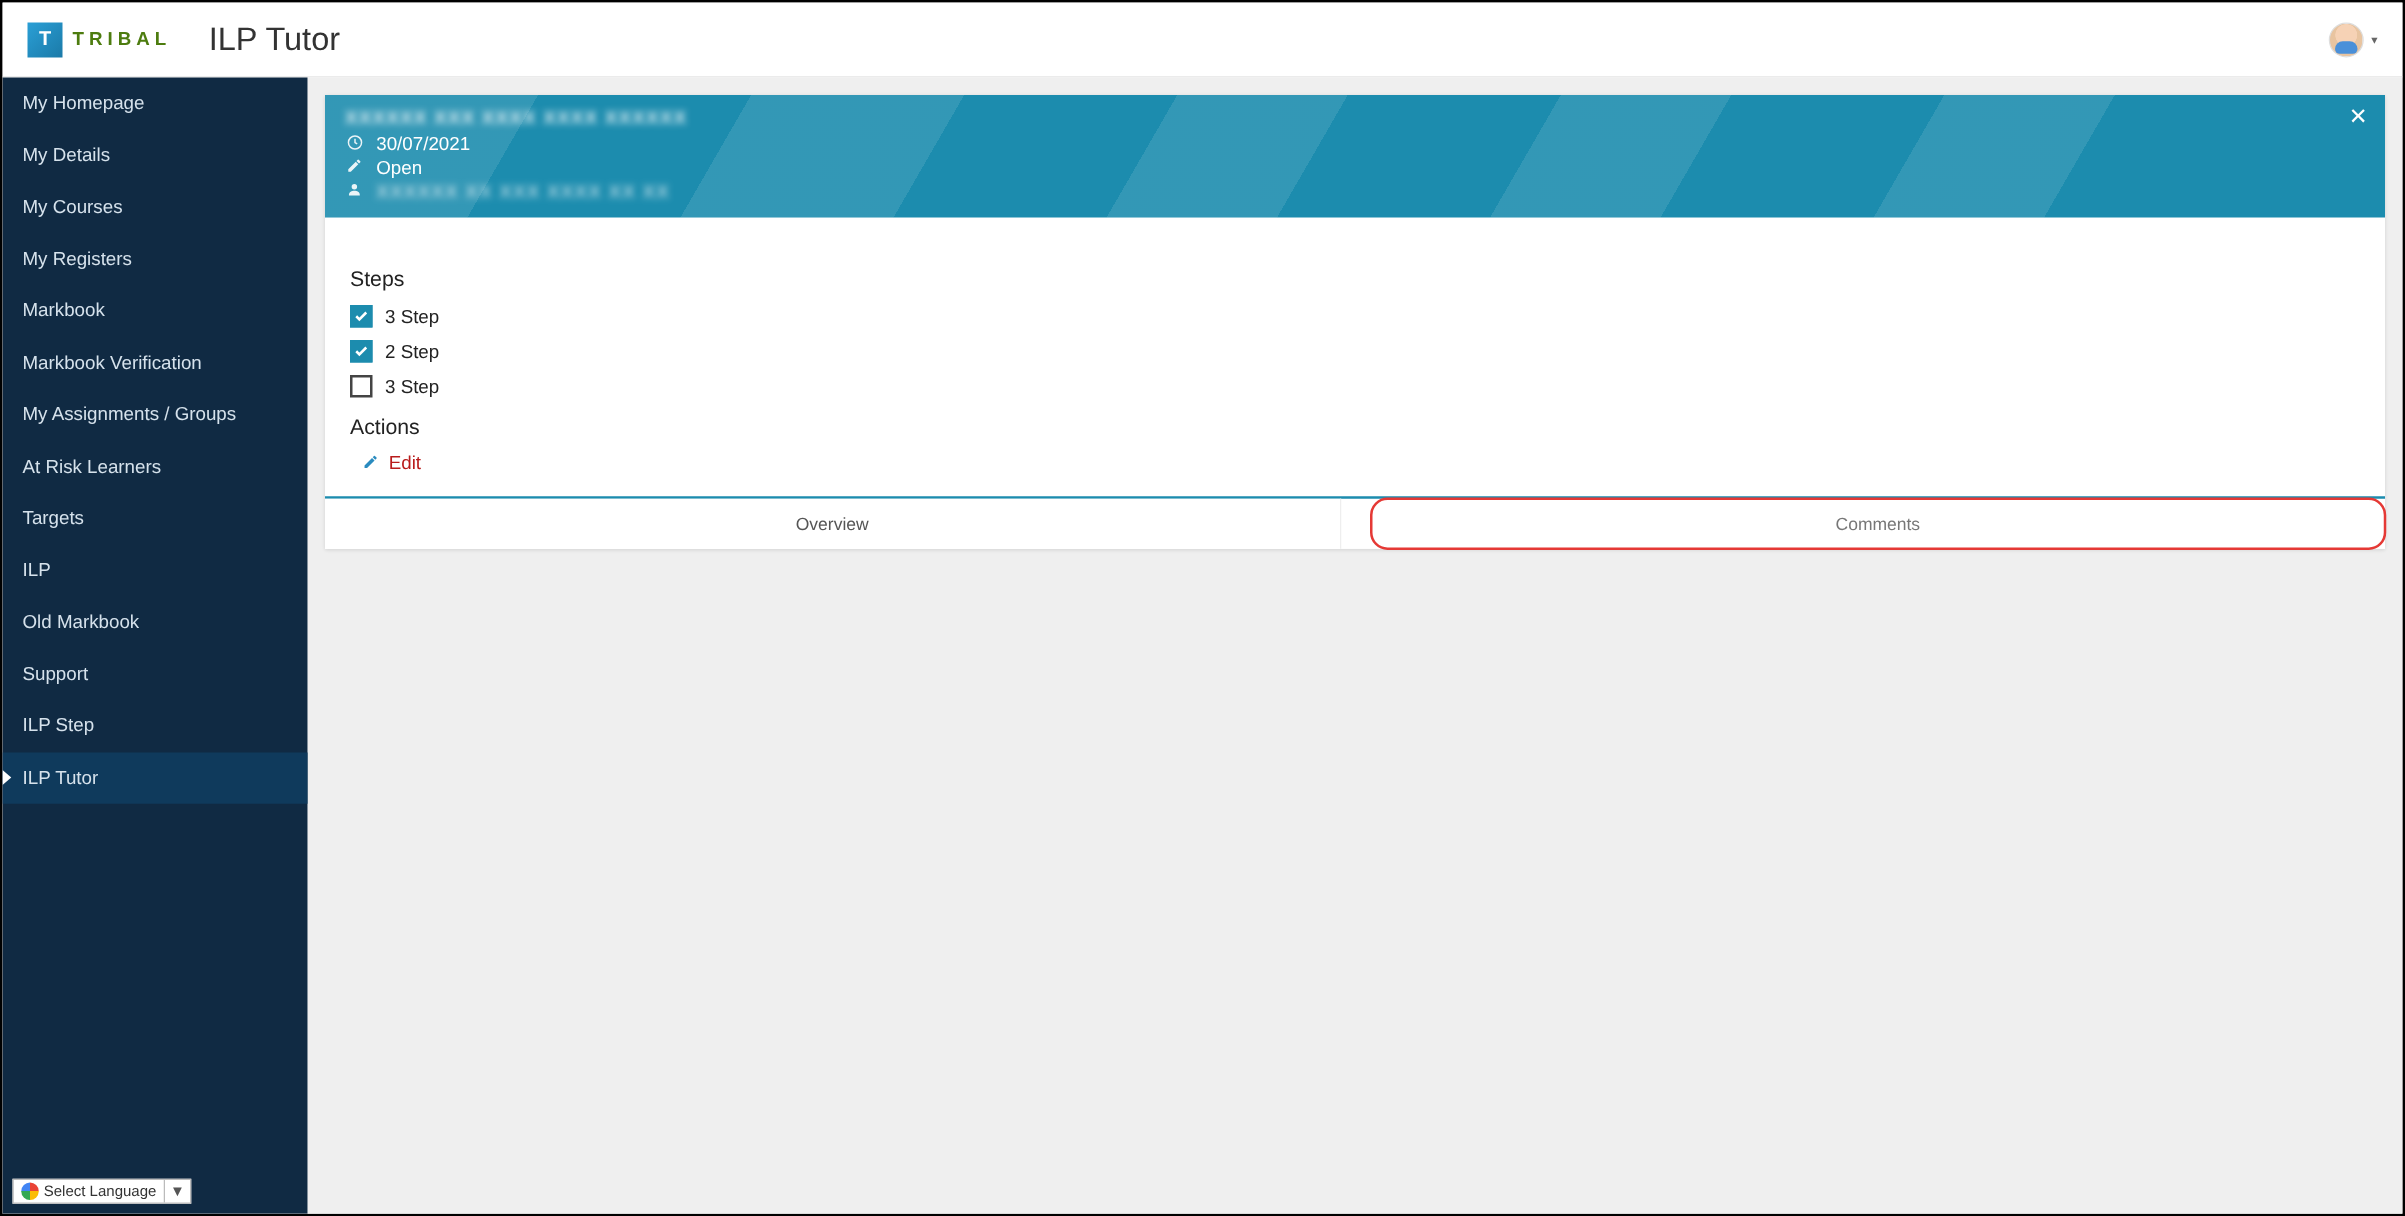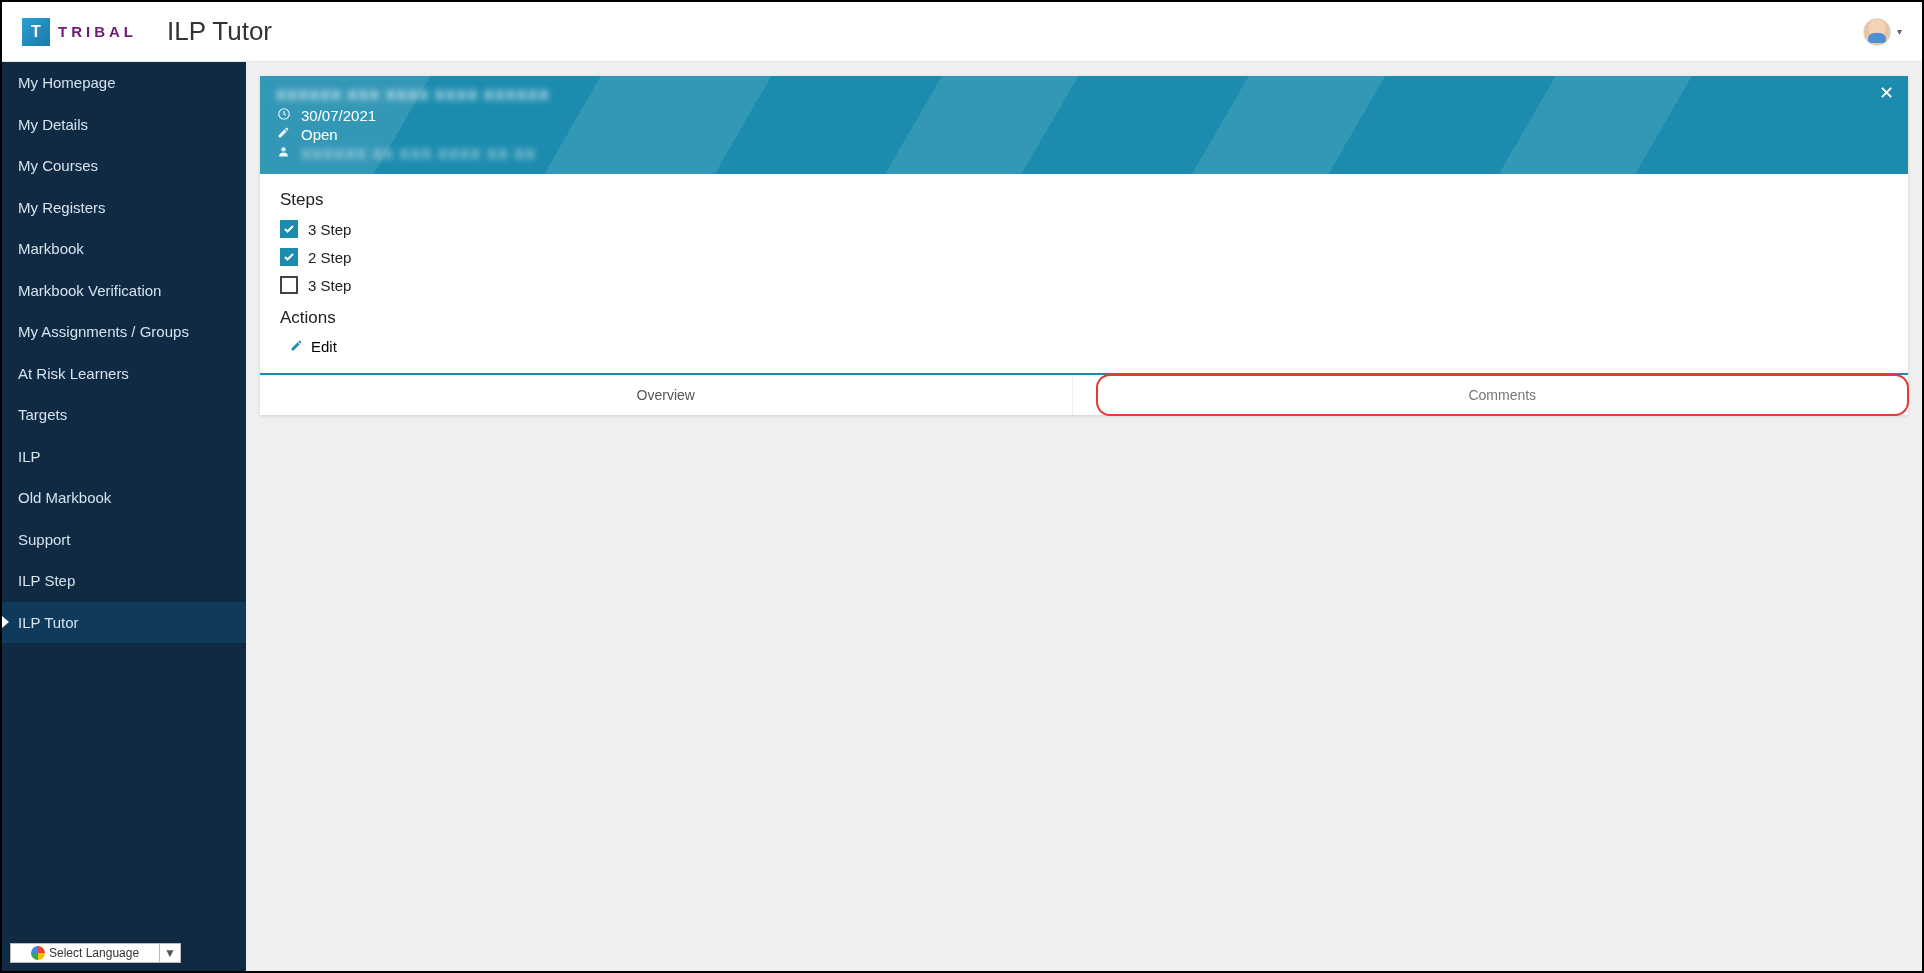--- a/index.html
+++ b/index.html
@@ -21,21 +21,21 @@
       border-bottom: 1px solid #e5e5e5;
     }
     .logo-wrap { display: flex; align-items: center; gap: 8px; }
     .logo-sq {
       width: 28px; height: 28px;
       background: linear-gradient(135deg, #2a9fd6, #1b7aa8);
       color: #fff; font-weight: 700;
       display: flex; align-items: center; justify-content: center;
       font-size: 16px;
     }
-    .logo-text { letter-spacing: 4px; font-size: 15px; color: #701a75; font-weight: 600; }
+    .logo-text { letter-spacing: 4px; font-size: 15px; color: #4d7c0f; font-weight: 600; }
     .page-title { margin-left: 30px; font-size: 26px; color: #333; font-weight: 400; }
     .header-right { margin-left: auto; display: flex; align-items: center; gap: 6px; }
     .avatar {
       width: 28px; height: 28px; border-radius: 50%;
       background: radial-gradient(circle at 50% 35%, #f6d2b5 40%, #e8c4a0 42%);
       border: 1px solid #ddd;
       position: relative;
     }
     .avatar::after{
       content:""; position:absolute; left:4px; right:4px; bottom:2px; height:10px;
@@ -59,21 +59,21 @@
     .nav-item.active { background: #0f3a5c; position: relative; }
     .nav-item.active::before {
       content: ""; position: absolute; left: 0; top: 50%; transform: translateY(-50%);
       border-left: 7px solid #fff; border-top: 6px solid transparent; border-bottom: 6px solid transparent;
     }
     .lang-widget {
       position: absolute; left: 8px; bottom: 8px;
       background: #fff; color: #333; font-size: 12px;
       border: 1px solid #bbb; display: flex; align-items: center;
     }
-    .lang-main { padding: 2px 20px; display: flex; align-items: center; gap: 4px; }
+    .lang-main { padding: 2px 6px; display: flex; align-items: center; gap: 4px; }
     .gicon {
       width: 14px; height: 14px; border-radius: 50%;
       background: conic-gradient(#ea4335 0 25%, #fbbc05 0 50%, #34a853 0 75%, #4285f4 0 100%);
       display:inline-block;
     }
     .lang-drop { border-left: 1px solid #bbb; padding: 2px 4px; color:#555;}
     .main-area {
       flex: 1;
       background: #efefef;
       padding: 14px;
@@ -101,34 +101,34 @@
       margin-bottom: 4px;
       letter-spacing: 1px;
     }
     .hdr-row { display: flex; align-items: flex-start; gap: 10px; font-size: 15px; margin-top: 2px;}
     .hdr-icon { width: 15px; display: inline-flex; justify-content: center; opacity:0.9;}
     .blur-sub { filter: blur(3px); opacity:0.9; letter-spacing:1px;}
     .close-x {
       position: absolute; top: 8px; right: 14px;
       color: #fff; font-size: 18px; cursor: pointer; line-height: 1;
     }
-    .card-body { padding: 16px 20px 8px; }
+    .card-body { padding: 0 20px 8px; margin-top: 40px; }
     .section-title { font-size: 17px; color: #222; margin-bottom: 10px; }
     .step-row { display: flex; align-items: center; gap: 10px; margin-bottom: 10px; font-size: 15px; color:#222;}
     .cb {
       width: 18px; height: 18px; border: 2px solid #1c8cae;
       display: inline-flex; align-items: center; justify-content: center;
       cursor: pointer;
     }
     .cb.checked { background: #1c8cae; }
     .cb.checked svg { display: block; }
     .cb svg { display: none; }
     .cb.unchecked { border-color: #444; }
     .actions-link { display: flex; align-items: center; gap: 8px; margin: 6px 0 10px 10px; }
-    .actions-link a { color: #000000; text-decoration: none; font-size: 15px; }
+    .actions-link a { color: #b91c1c; text-decoration: none; font-size: 15px; }
     .pencil { color: #2a8bbf; font-size: 14px; }
     .tabs {
       display: flex;
       border-top: 2px solid #1c8cae;
       background: #fff;
       gap: 24px;
     }
     .tab {
       flex: 1;
       text-align: center;

